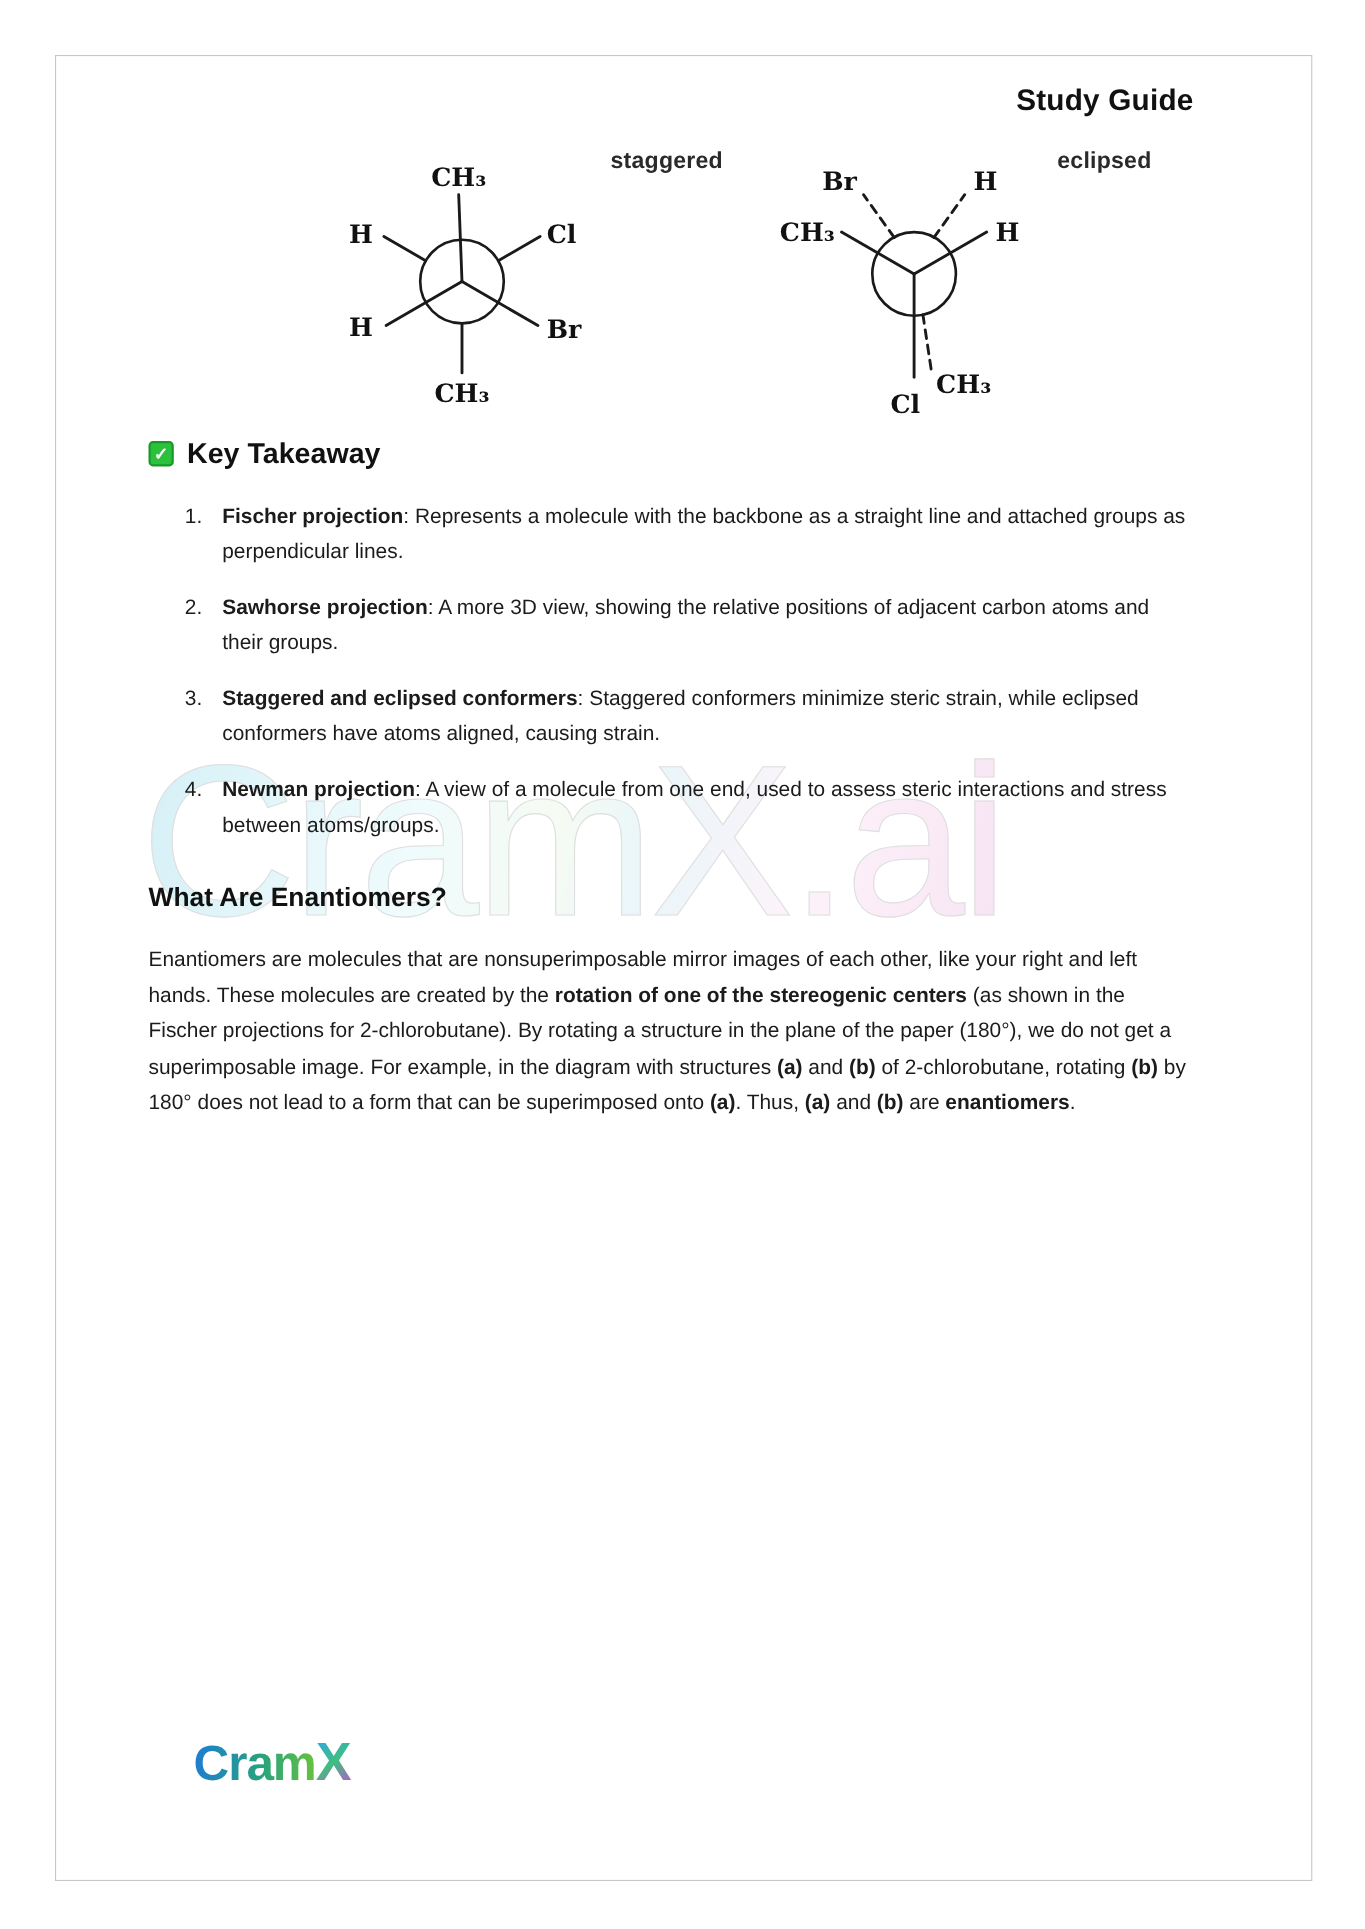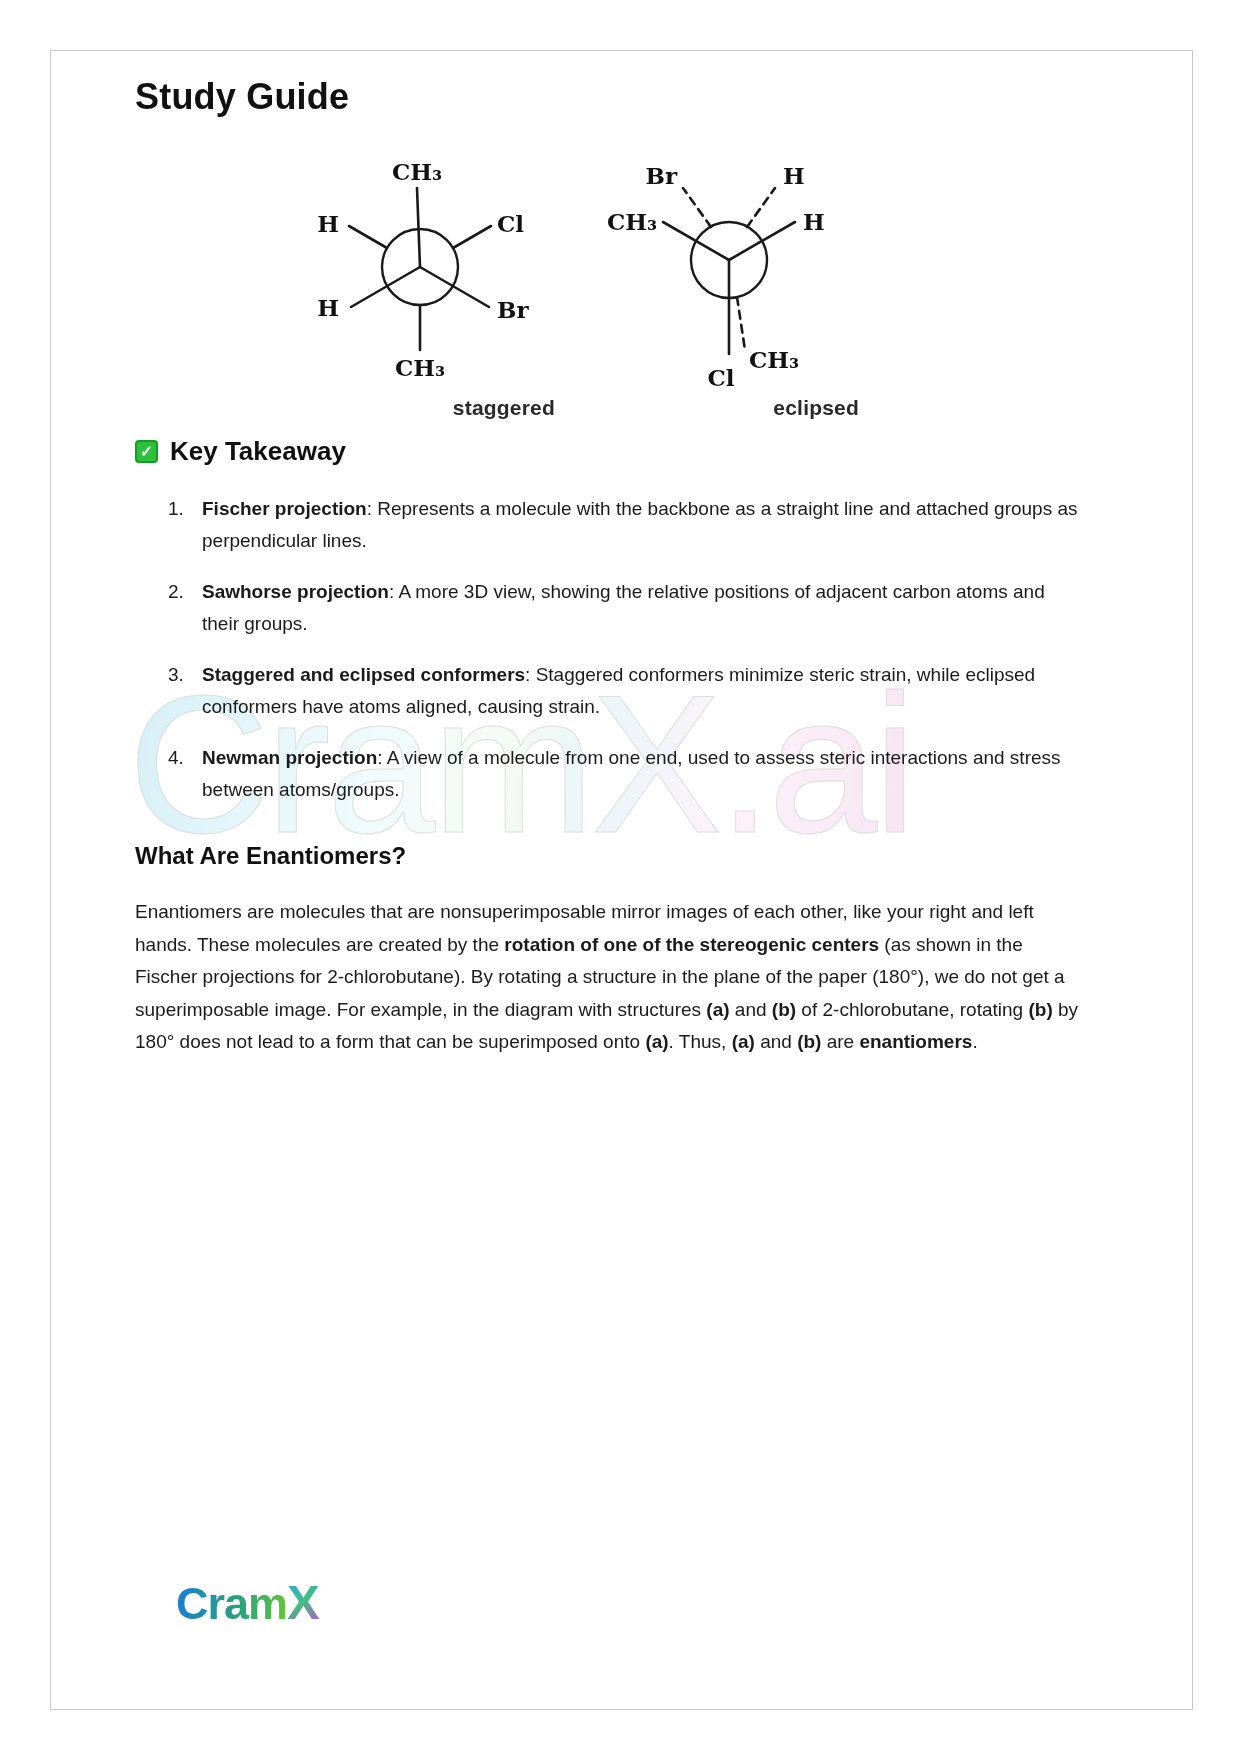--- a/index.html
+++ b/index.html
@@ -9,28 +9,28 @@
   }
   .page-border{
     position:absolute;left:50px;top:50px;right:48px;bottom:44px;
     border:1px solid #c7c7c7;pointer-events:none;
   }
   .content{
     position:absolute;left:0;top:0;width:1241px;
     padding:0 156px 0 135px;box-sizing:border-box;z-index:2;
   }
   .doc-title{
-    margin:76px 0 0 0;
-    font-size:36px;font-weight:bold;color:#111;letter-spacing:.2px;
+    margin:76px 0 0 0;text-align:right;
+    font-size:27px;font-weight:bold;color:#111;letter-spacing:.2px;
   }
   
   .newman-figure{
     margin:24px 0 0 150px;display:flex;gap:34px;width:fit-content;
   }
-  .newman{display:flex;flex-direction:column;align-items:flex-end;}
+  .newman{display:flex;align-items:flex-start;}
   .newman svg{display:block;}
   .newman .bond{stroke:#1a1a1a;stroke-width:2.6;fill:none;stroke-linecap:round;}
   .newman .bond-dashed{stroke:#1a1a1a;stroke-width:2.6;fill:none;stroke-dasharray:8 6;stroke-linecap:round;}
   .newman .ring{stroke:#1a1a1a;stroke-width:2.4;fill:none;}
   .newman text{
     font-family:"DejaVu Serif","Liberation Serif",serif;
     font-weight:bold;font-size:23px;fill:#111;
   }
   .newman figcaption{
     margin-top:4px;font-size:21px;font-weight:bold;color:#2a2a2a;letter-spacing:.2px;

